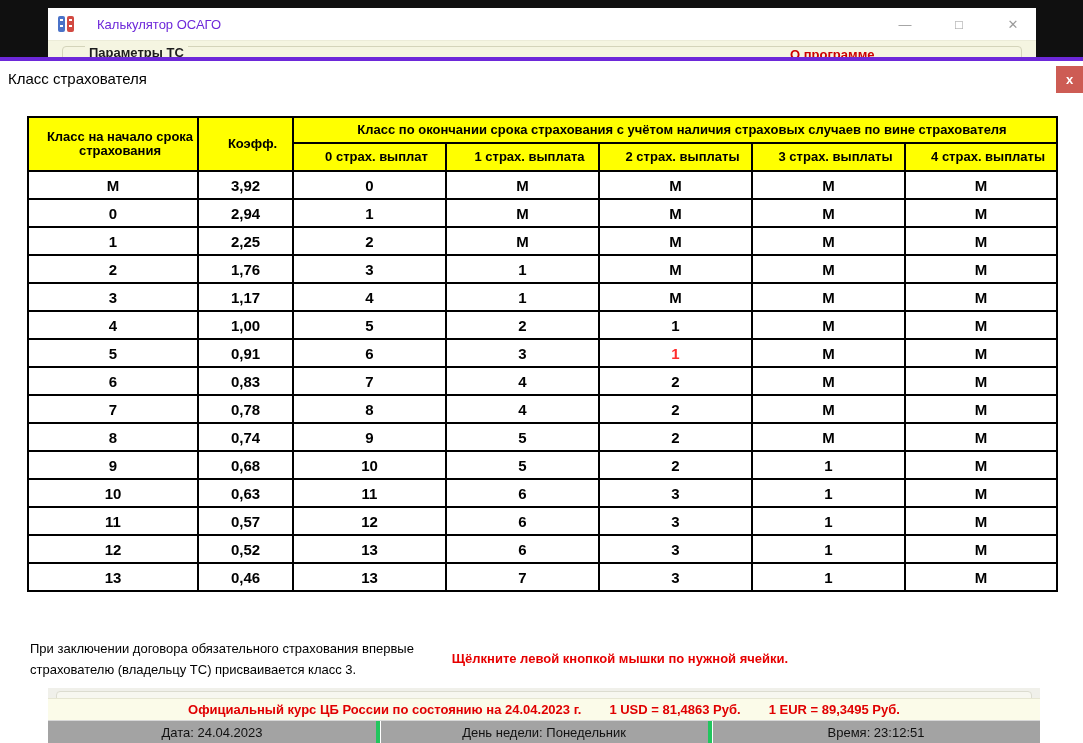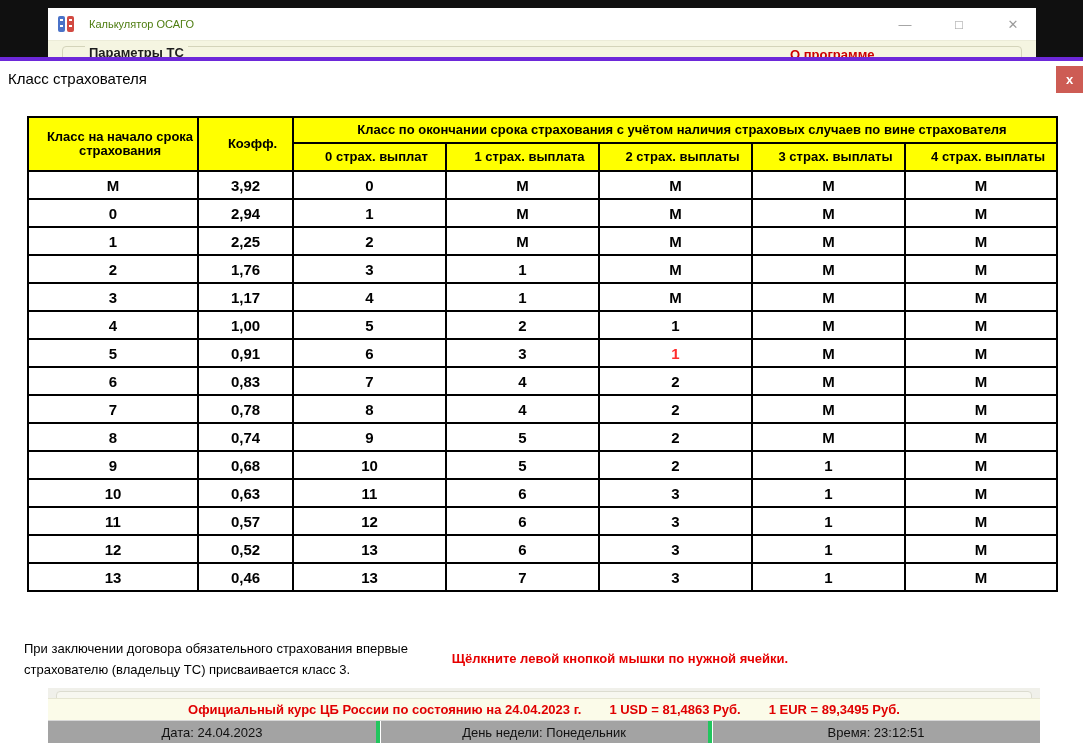--- a/index.html
+++ b/index.html
@@ -27,21 +27,21 @@
   }
   .app-icon .half-l {
     position:absolute; left:0; top:0; width:7px; height:16px;
     background:#4a72c8; border-radius:2px;
   }
   .app-icon .half-r {
     position:absolute; right:0; top:0; width:7px; height:16px;
     background:#d24a42; border-radius:2px;
   }
   .app-icon .dot { position:absolute; width:3px; height:2px; background:#fff; }
-  .ptitle-text { margin-left:15px; font-size:11px; color:#4d7c0f; }
+  .ptitle-text { margin-left:23px; font-size:13px; color:#6d28d9; }
   .win-controls {
     position:absolute; right:16px; top:0; height:32px;
     display:flex; align-items:center; gap:40px;
     color:#9b9b9b; font-size:13px;
   }
   .win-controls span { display:inline-block; text-align:center; width:14px; }
 
   .pstrip {
     position:relative; height:17px; background:#f5f5e1; overflow:hidden;
     border-top:1px solid #ececd8;
@@ -80,21 +80,21 @@
   .class-table th, .class-table td {
     border:2px solid #000; text-align:center; vertical-align:middle;
     font-weight:bold; overflow:hidden;
   }
   .class-table th { background:#ffff00; font-size:13px; height:28px; line-height:14px;padding-left:14px; }
   .class-table th.spanhead { height:26px; }
   .class-table td { background:#ffffff; font-size:15px; height:28px; color:#000; }
   .class-table td.hl { color:#ff2d2d; }
 
   .footnote {
-    position:absolute; left:24px; top:577px; width:420px;
+    position:absolute; left:30px; top:577px; width:420px;
     font-size:13px; line-height:21px; color:#000;
   }
   .instruction {
     position:absolute; left:440px; top:590px; width:360px; text-align:center;
     font-size:13px; font-weight:bold; color:#e60000;
   }
   .close-btn {
     position:absolute; left:908px; top:588px; width:140px; height:27px;
     background:#dcdcd8; border:1px solid #8a8a8a;
     box-shadow:inset 0 1px 0 #f8f8f6, inset 0 -1px 0 #c2c2be;

